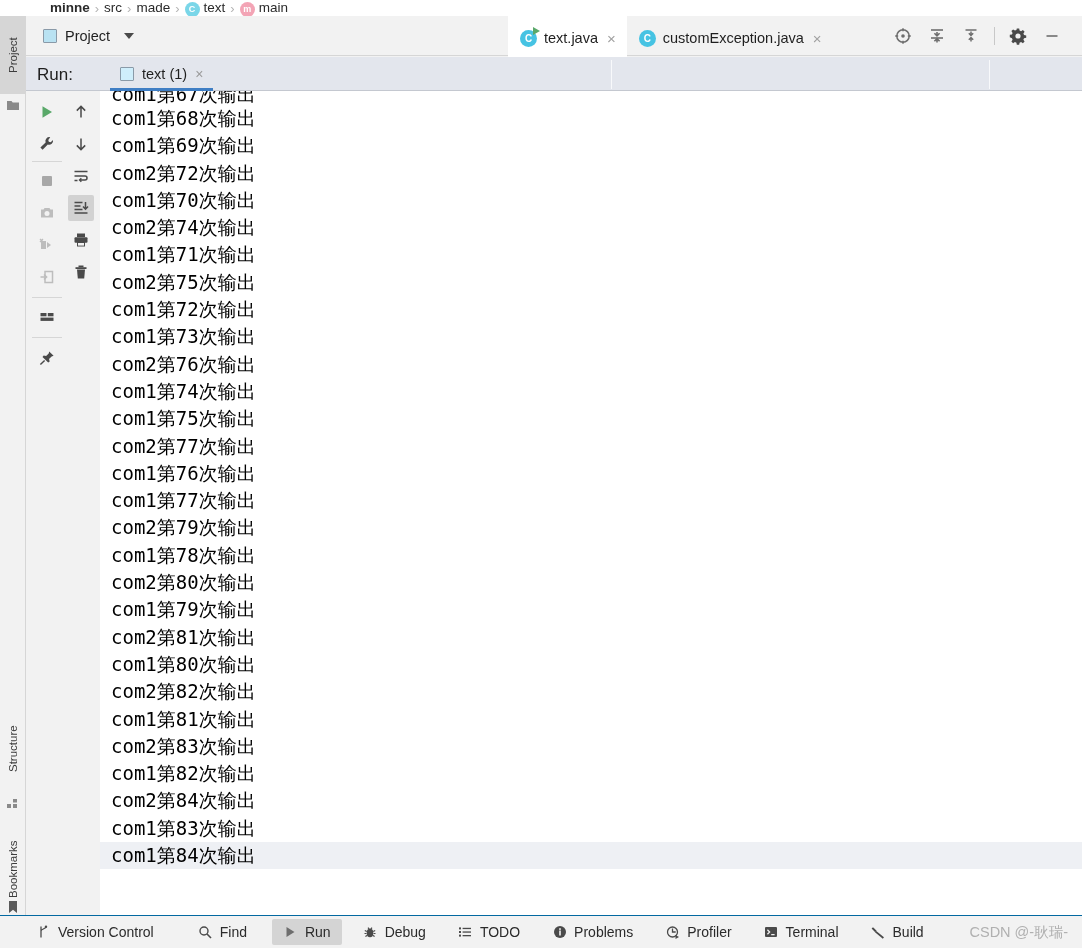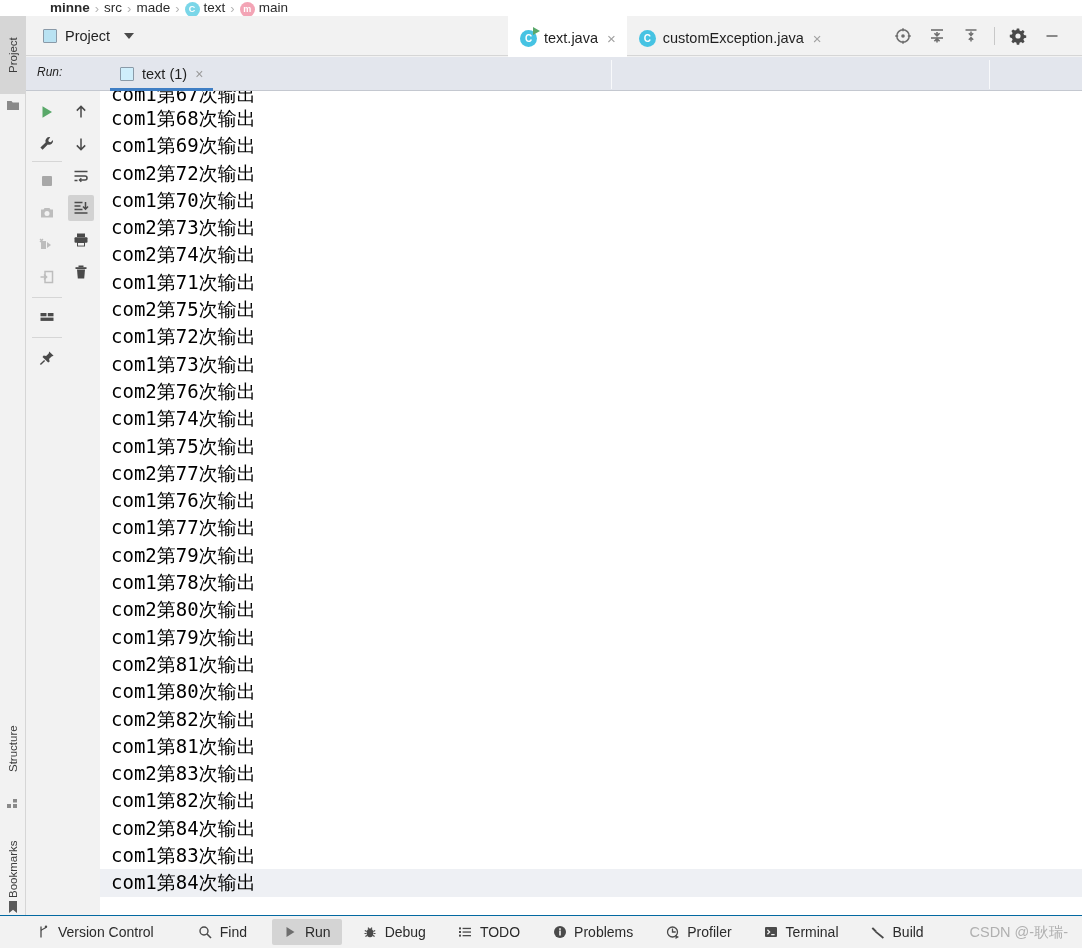--- a/index.html
+++ b/index.html
@@ -85,21 +85,21 @@
     width: 0; height: 0; border-left: 7px solid #59a869;
     border-top: 4.5px solid transparent; border-bottom: 4.5px solid transparent;
   }
   .tab-x { color: #a0a0a0; font-size: 15px; line-height: 1; margin-left: 2px; }
 
   
   .runhdr {
     position: absolute; left: 26px; top: 57px; width: 1056px; height: 34px;
     background: #e3e6ed; border-bottom: 1px solid #c4c8d0;
   }
-  .run-label { position: absolute; left: 11px; top: 8px; font-size: 12px; color: #1f1f1f; font-style: italic; }
+  .run-label { position: absolute; left: 11px; top: 8px; font-size: 17px; color: #1f1f1f; }
   .run-tab {
     position: absolute; left: 84px; top: 0; height: 34px;
     display: flex; align-items: center; gap: 8px; padding: 0 10px;
   }
   .run-tab::after {
     content: ""; position: absolute; left: 0; right: 0; bottom: 0; height: 3px; background: #3f7ec4;
   }
   .run-tab-icon { width: 14px; height: 14px; border: 1px solid #8a9aa8; background: #cfeefb;
                   border-radius: 1px; }
   .run-tab-text { font-size: 14.5px; color: #1f1f1f; }
@@ -373,21 +373,20 @@
     </div>
   </div>
 
   <div class="console">
     <div id="console-lines">
         <div class="cline partial-top">com1第67次输出</div>
         <div class="cline">com1第68次输出</div>
         <div class="cline">com1第69次输出</div>
         <div class="cline">com2第72次输出</div>
         <div class="cline">com1第70次输出</div>
-        <div class="cline">com2第73次输出</div>
         <div class="cline">com2第74次输出</div>
         <div class="cline">com1第71次输出</div>
         <div class="cline">com2第75次输出</div>
         <div class="cline">com1第72次输出</div>
         <div class="cline">com1第73次输出</div>
         <div class="cline">com2第76次输出</div>
         <div class="cline">com1第74次输出</div>
         <div class="cline">com1第75次输出</div>
         <div class="cline">com2第77次输出</div>
         <div class="cline">com1第76次输出</div>

